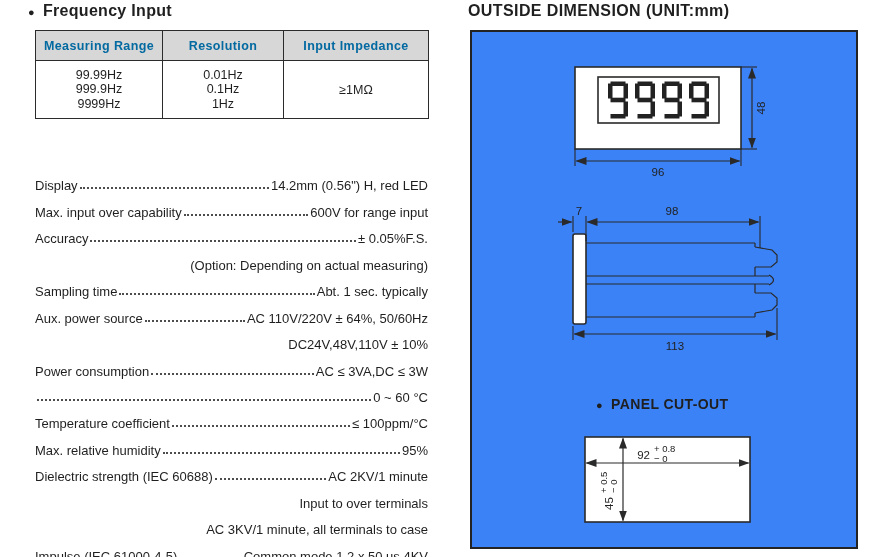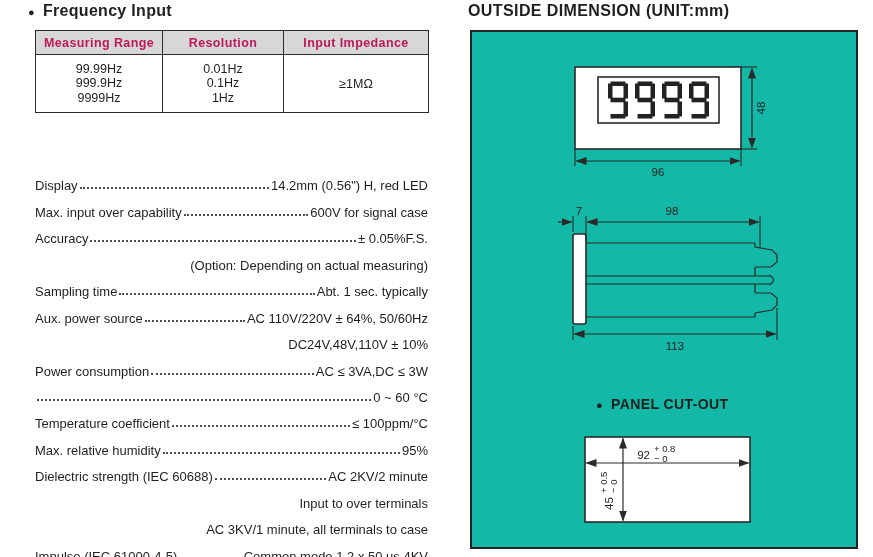--- a/index.html
+++ b/index.html
@@ -8,38 +8,38 @@
   .page { position:relative; width:873px; height:557px; background:#fff; }
 
   
   .left-title { position:absolute; left:28px; top:2px; font-size:16px; font-weight:bold;
                 letter-spacing:0.3px; display:flex; align-items:center; gap:8px; }
   .bullet { font-size:11px; line-height:1; position:relative; top:1px; }
 
   table.spec-table { position:absolute; left:35px; top:30px; width:393px;
                      border-collapse:collapse; table-layout:fixed; }
   table.spec-table th, table.spec-table td { border:1.6px solid #2b2b2b; }
-  table.spec-table th { background:#d7d7d7; height:24px; font-size:12.5px; font-weight:bold;
-                        letter-spacing:0.4px; color:#be185d; }
+  table.spec-table th { background:#d7d7d7; height:30px; font-size:12.5px; font-weight:bold;
+                        letter-spacing:0.4px; color:#0369a1; }
   table.spec-table td { height:58px; text-align:center; vertical-align:middle;
                         font-size:12.5px; }
   .stack { display:inline-block; line-height:14.5px; }
 
   .specs { position:absolute; left:35px; top:124px; width:393px;margin-top:48px; }
   .spec-row { display:flex; align-items:flex-end; height:26.45px; font-size:13px; }
   .spec-label { white-space:nowrap; padding-bottom:5px; }
   .leader { flex:1 1 auto; border-bottom:2px dotted #4d4d4d; margin:0 2px 9px 2px; min-width:6px; }
   .spec-value { white-space:nowrap; padding-bottom:5px; }
   .spec-row.cont .leader { border-bottom:none; }
 
   
   .right-title { position:absolute; left:468px; top:2px; font-size:16px; font-weight:bold;
                  letter-spacing:0.4px; }
   .dim-box { position:absolute; left:470px; top:30px; width:388px; height:519px;
-             border:2px solid #232323; background:#14b8a6; }
+             border:2px solid #232323; background:#3b82f6; }
   .dim-box svg { position:absolute; left:0; top:0; }
   .cutout-title { position:absolute; left:124px; top:364px; font-size:14px; font-weight:bold;
                   letter-spacing:0.4px; display:flex; align-items:center; gap:8px; }
   svg text { font-family:"Liberation Sans", sans-serif; font-size:11.5px; fill:#222; }
   svg .tol { font-size:9.5px; }
   svg .ln { stroke:#2a2a2a; stroke-width:1.2; fill:none; }
   svg .shape { stroke:#2a2a2a; stroke-width:1.6; fill:#fff; }
   svg .thin { stroke:#2a2a2a; stroke-width:1.1; fill:none; }
 </style>
 </head>
@@ -86,21 +86,21 @@
 
   <div class="specs">
     <div class="spec-row">
       <span class="spec-label">Display</span>
       <span class="leader"></span>
       <span class="spec-value">14.2mm (0.56") H, red LED</span>
     </div>
     <div class="spec-row">
       <span class="spec-label">Max. input over capability</span>
       <span class="leader"></span>
-      <span class="spec-value">600V for signal case</span>
+      <span class="spec-value">600V for range input</span>
     </div>
     <div class="spec-row">
       <span class="spec-label">Accuracy</span>
       <span class="leader"></span>
       <span class="spec-value">± 0.05%F.S.</span>
     </div>
     <div class="spec-row cont">
       <span class="spec-label"></span>
       <span class="leader"></span>
       <span class="spec-value">(Option: Depending on actual measuring)</span>
@@ -135,21 +135,21 @@
       <span class="spec-value">≤ 100ppm/°C</span>
     </div>
     <div class="spec-row">
       <span class="spec-label">Max. relative humidity</span>
       <span class="leader"></span>
       <span class="spec-value">95%</span>
     </div>
     <div class="spec-row">
       <span class="spec-label">Dielectric strength (IEC 60688)</span>
       <span class="leader"></span>
-      <span class="spec-value">AC 2KV/2 minute</span>
+      <span class="spec-value">AC 2KV/1 minute</span>
     </div>
     <div class="spec-row cont">
       <span class="spec-label"></span>
       <span class="leader"></span>
       <span class="spec-value">Input to over terminals</span>
     </div>
     <div class="spec-row cont">
       <span class="spec-label"></span>
       <span class="leader"></span>
       <span class="spec-value">AC 3KV/1 minute, all terminals to case</span>

